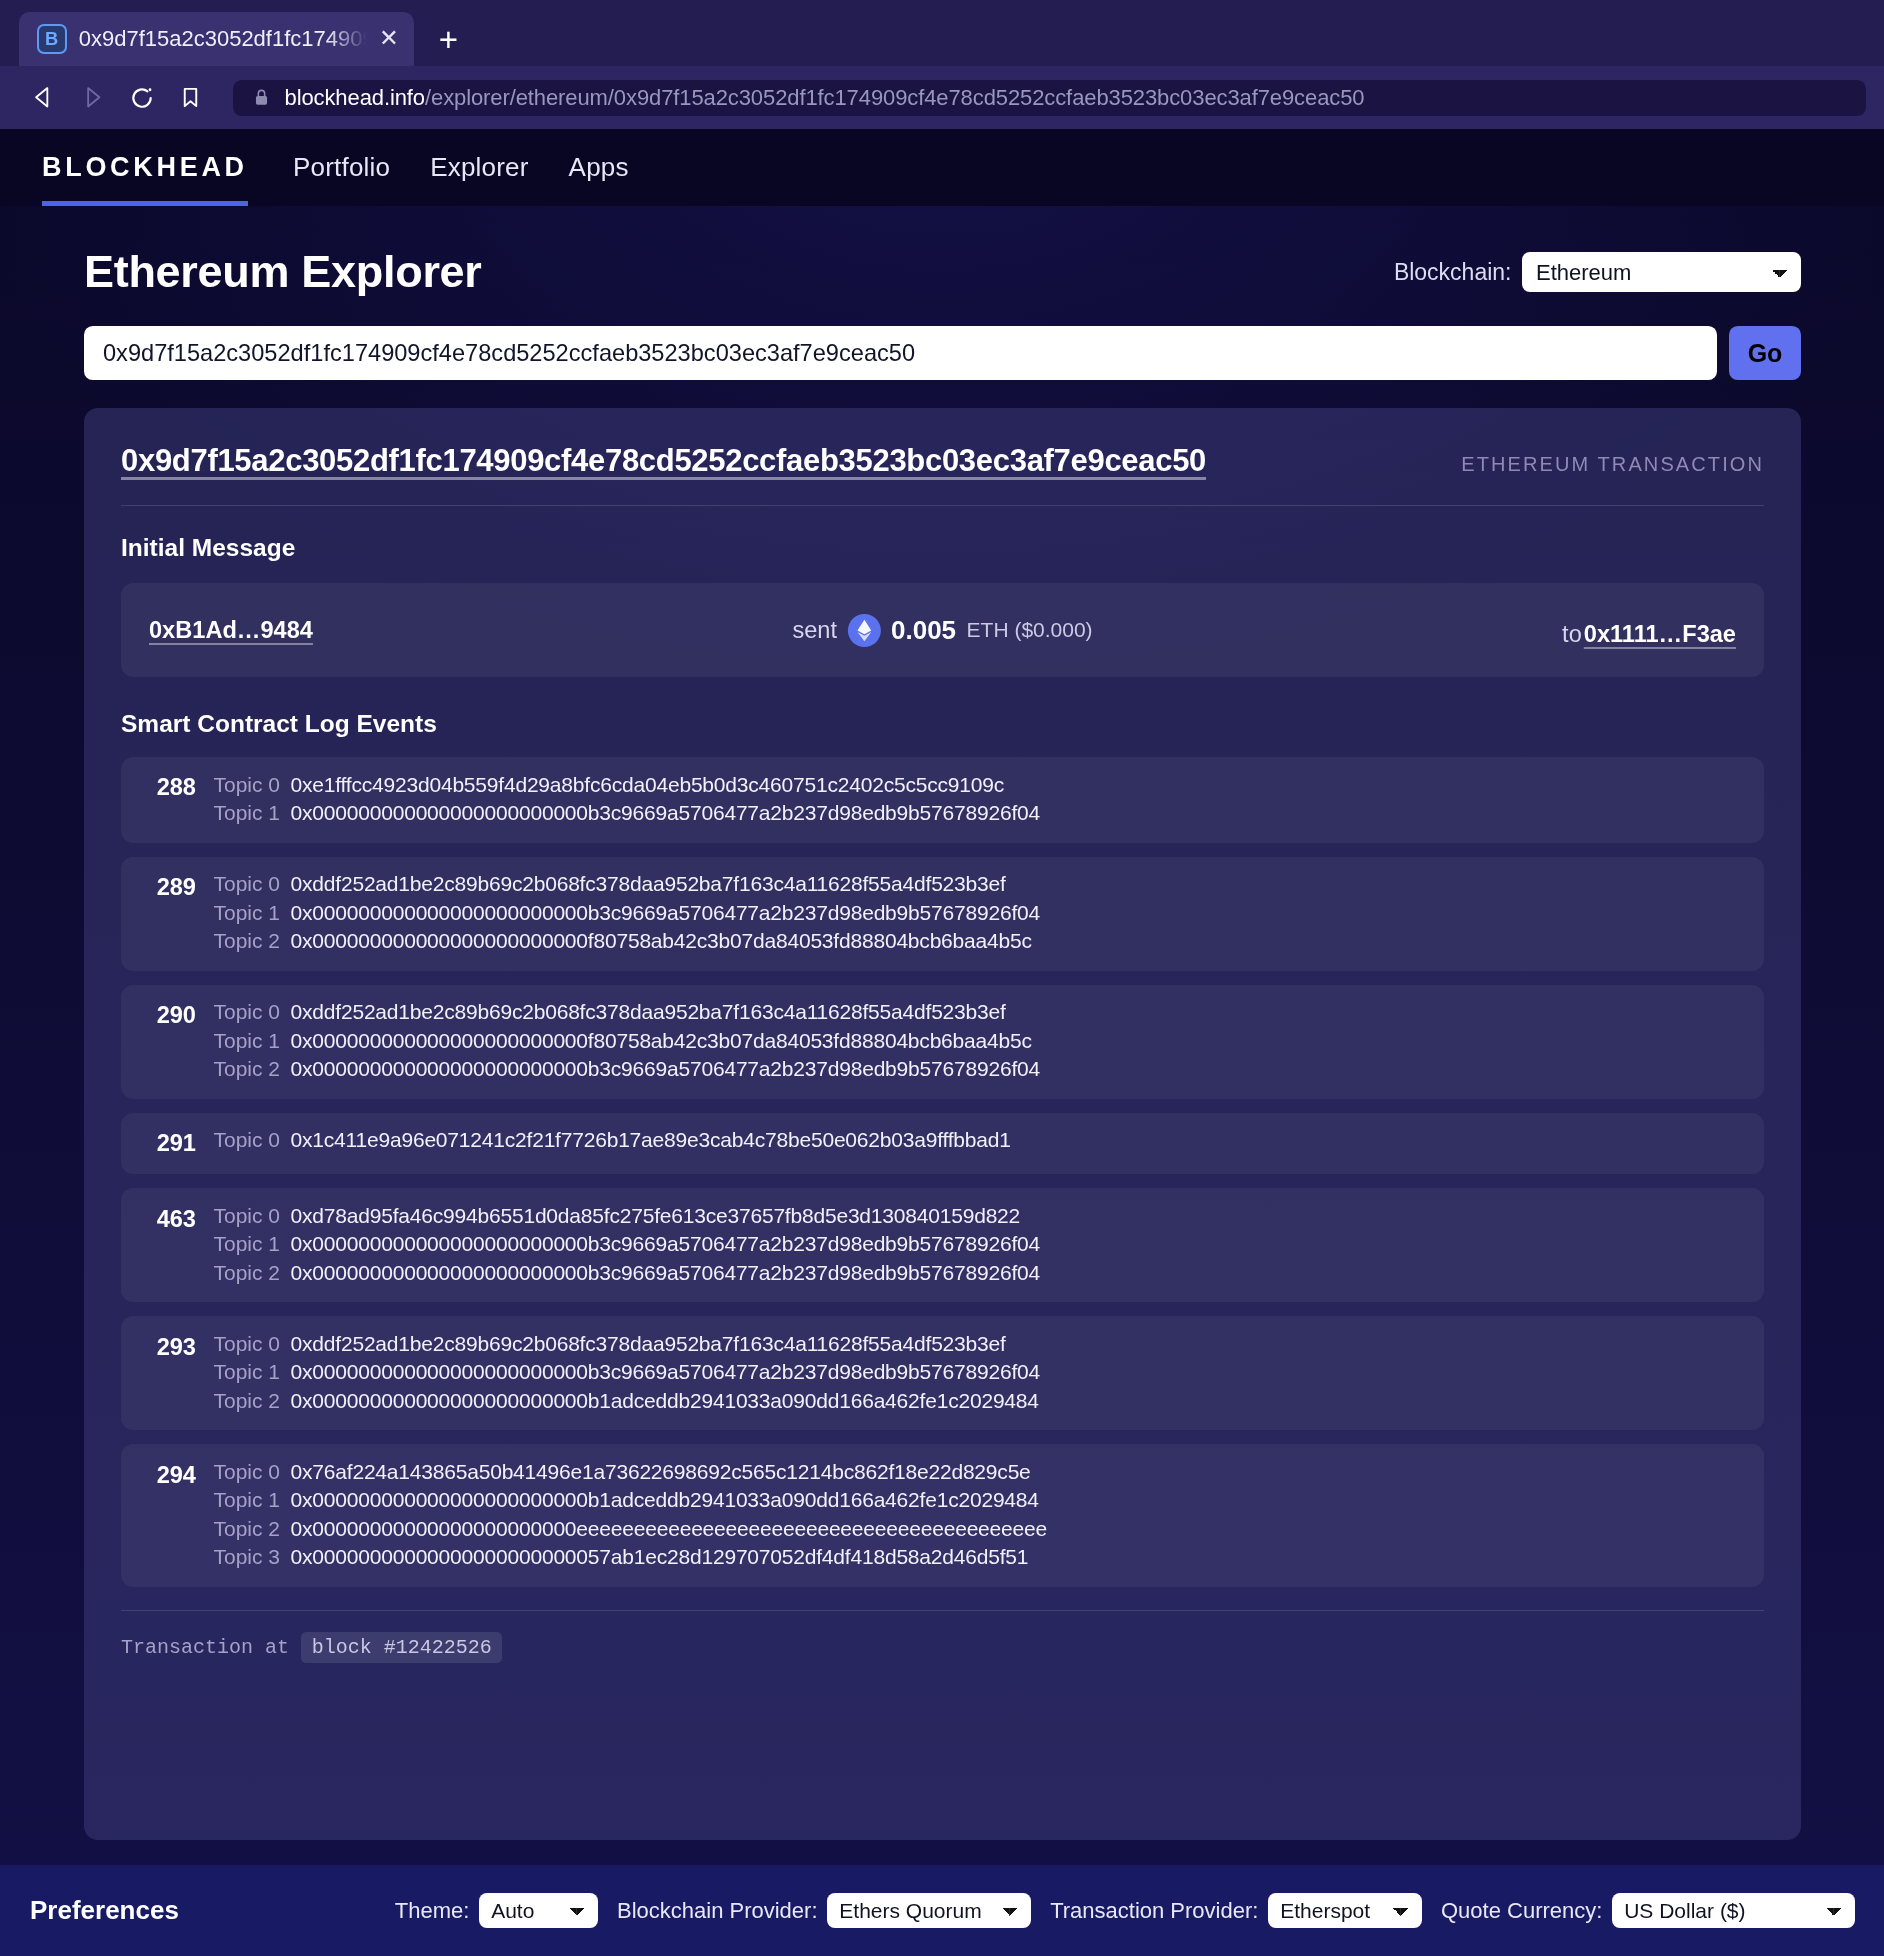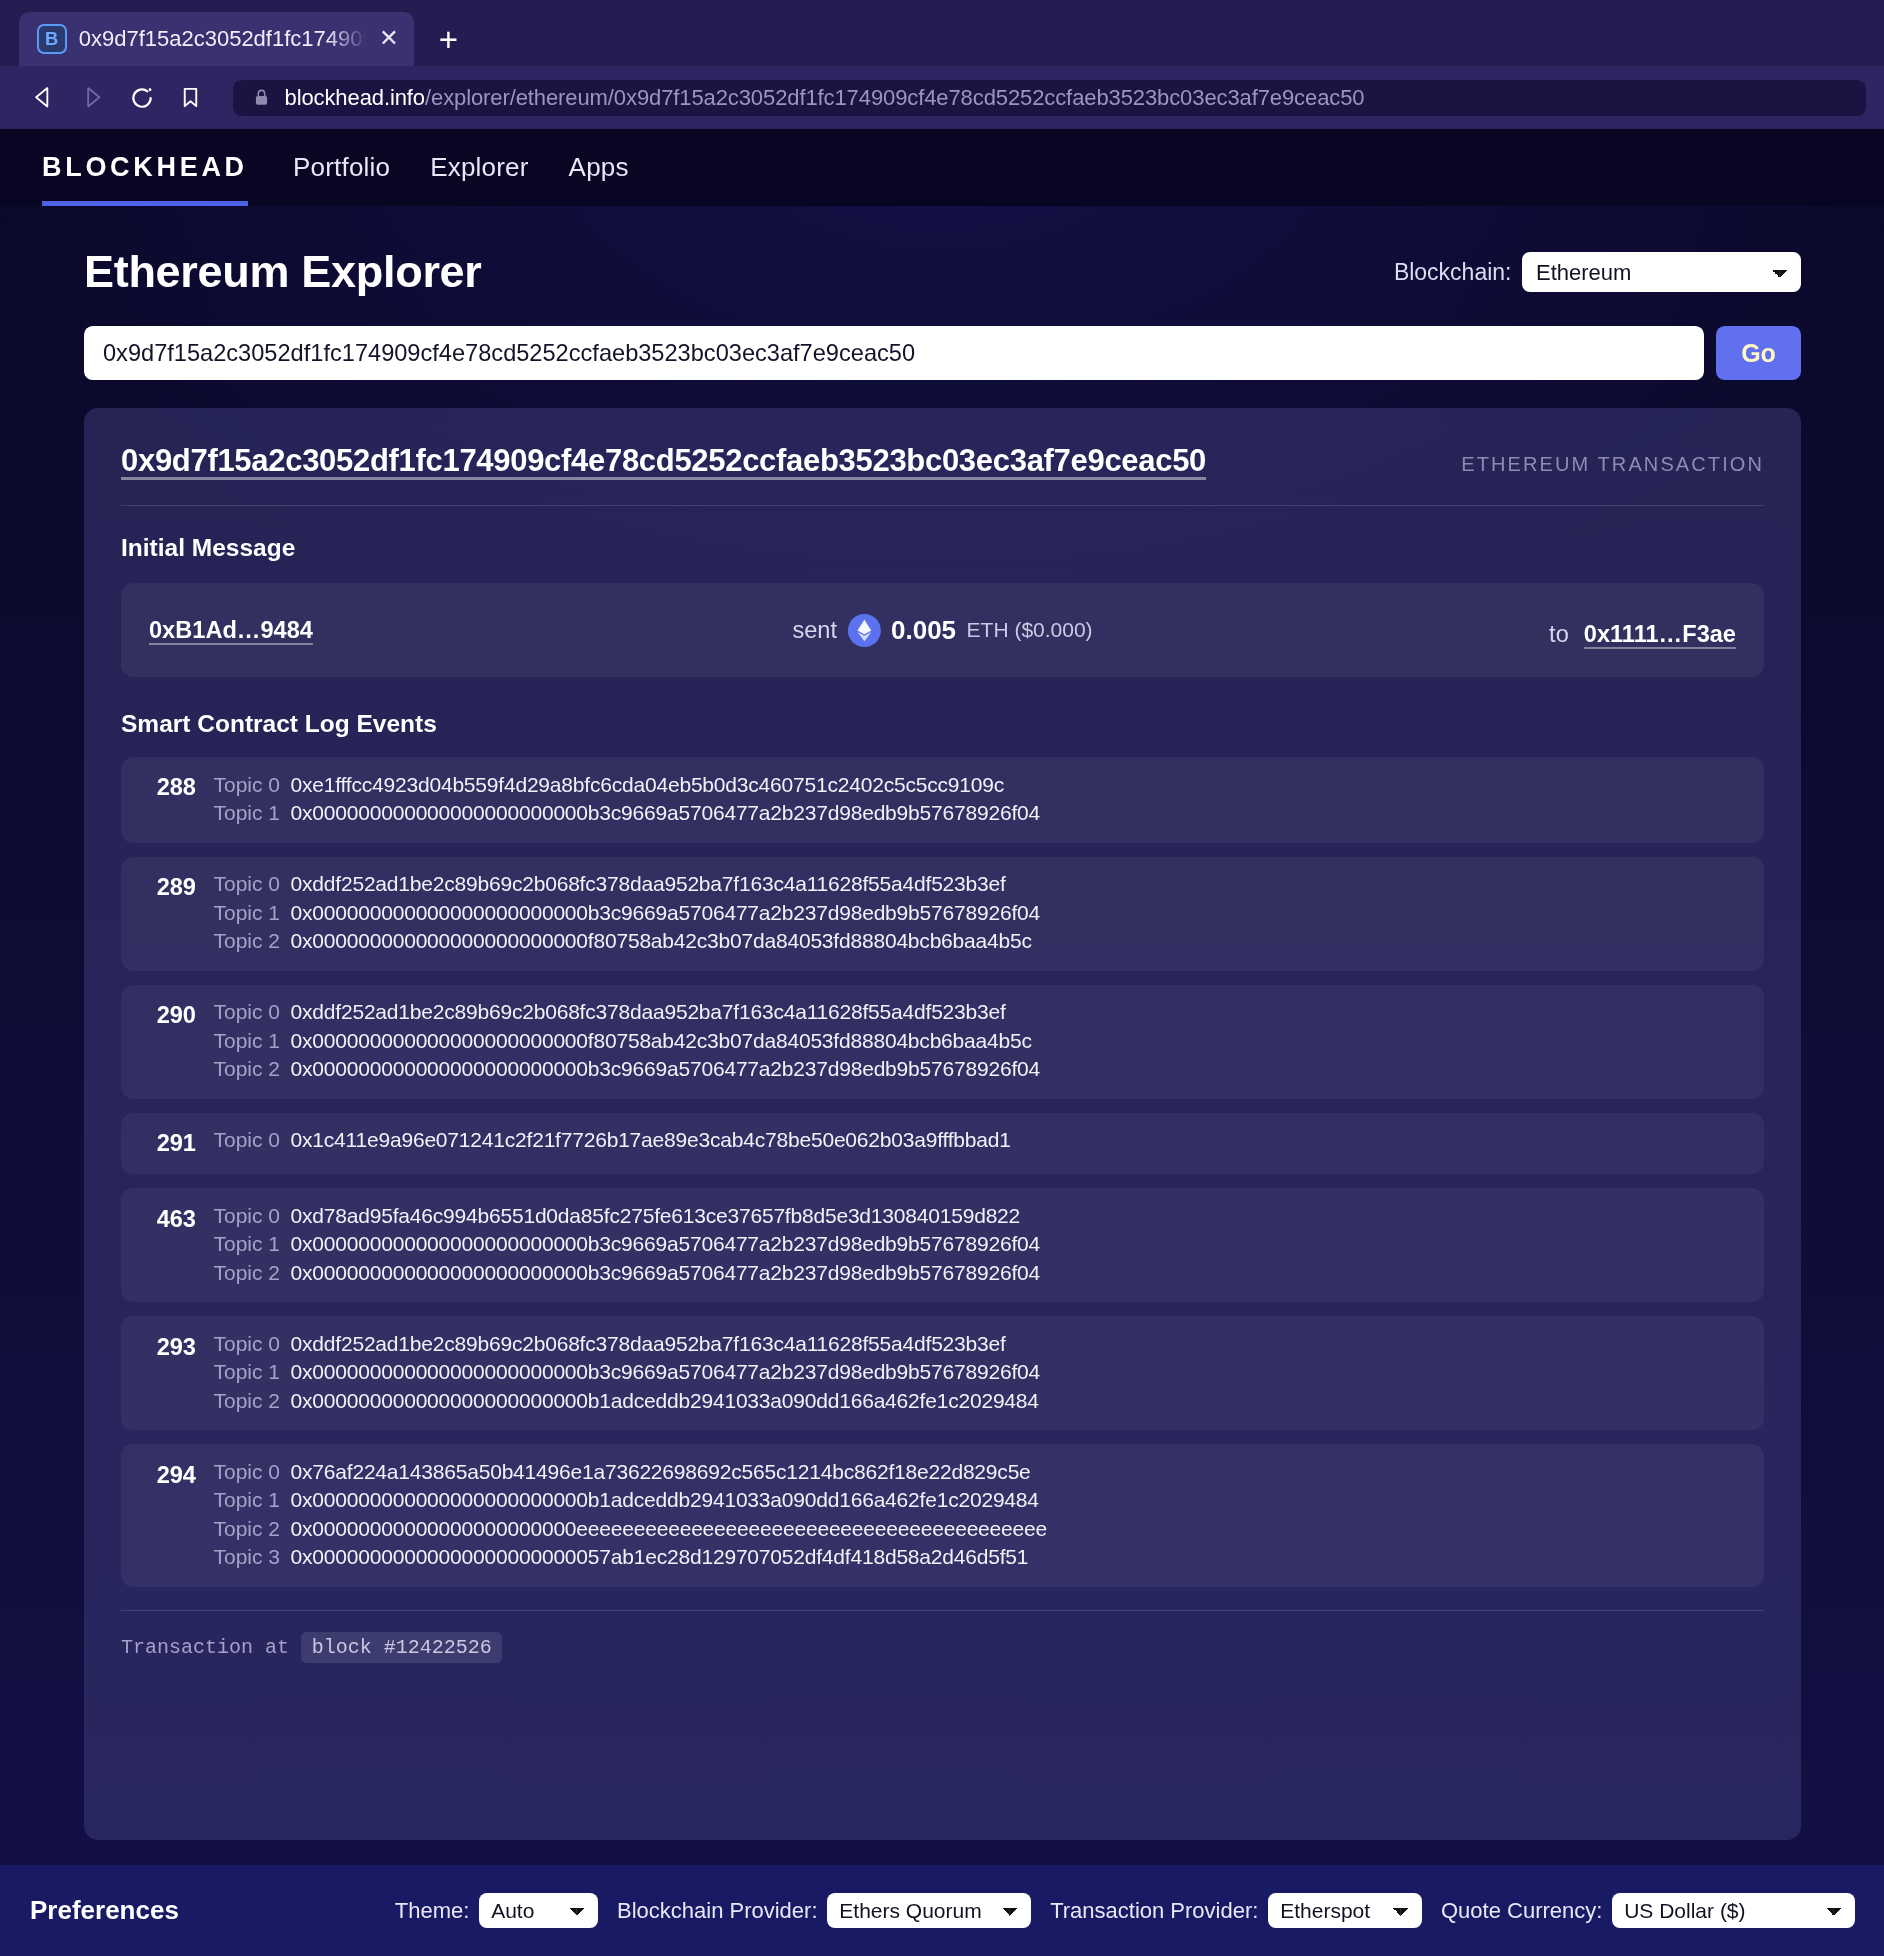--- a/index.html
+++ b/index.html
@@ -207,24 +207,24 @@
     border-radius: 8.7px;
     border: none;
     background: #ffffff;
     color: #13132a;
     font-family: "Liberation Sans", sans-serif;
     font-size: 23.6px;
     padding: 0 19px;
     outline: none;
   }
   .go-btn {
-    width: 85px;
+    width: 72px;
     height: 54px;
     background: #6070ef;
-    color: #fef9c3;
+    color: #000000;
     border: none;
     border-radius: 8.7px;
     font-family: "Liberation Sans", sans-serif;
     font-size: 25px;
     font-weight: bold;
     cursor: pointer;
   }
 
   .card {
     margin-top: 28px;
@@ -297,21 +297,21 @@
     background: #5b72ef;
     display: flex; align-items: center; justify-content: center;
     flex: 0 0 auto;
   }
   .msg-amount { color: #ffffff; font-size: 26px; font-weight: bold; }
   .msg-unit { color: #cbc9e6; font-size: 21px; font-weight: 300; }
   .msg-right {
     margin-left: auto;
     display: flex;
     align-items: baseline;
-    gap: 15px;
+    gap: 2px;
     margin-top: 8px;
   }
   .msg-to-label { color: #d8d6ee; font-size: 23.6px; font-weight: 300; }
 
   .events-title { margin-top: 33px; }
 
   .event-list { margin-top: 19px; }
   .event {
     background: rgba(255,255,255,0.055);
     border-radius: 12.2px;

